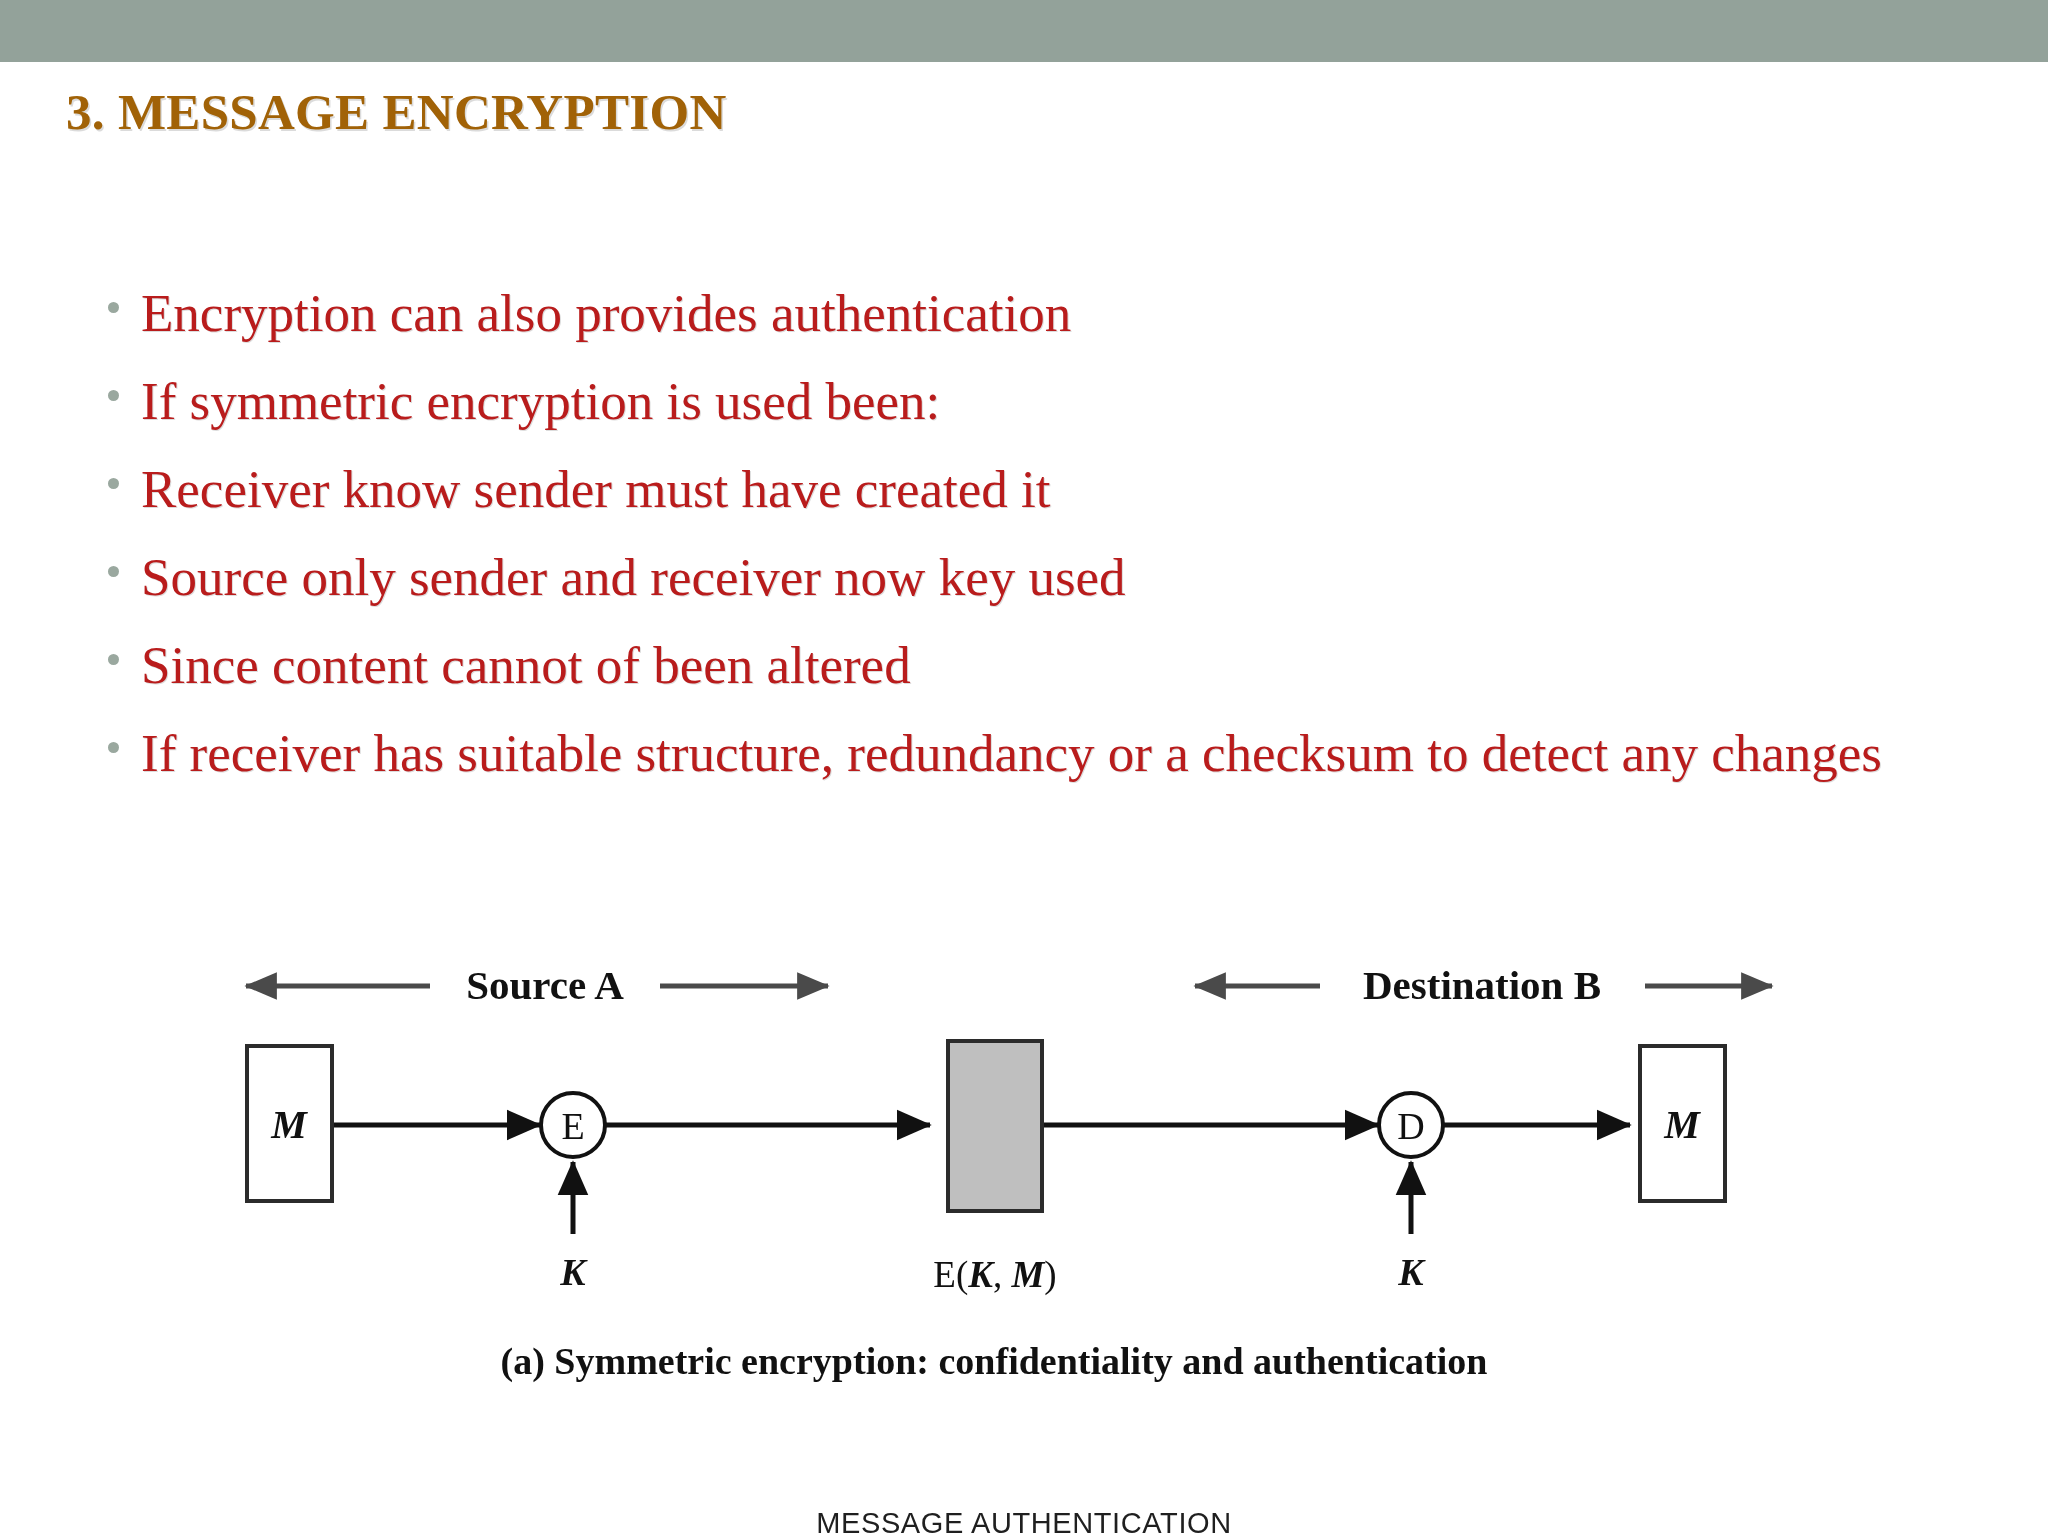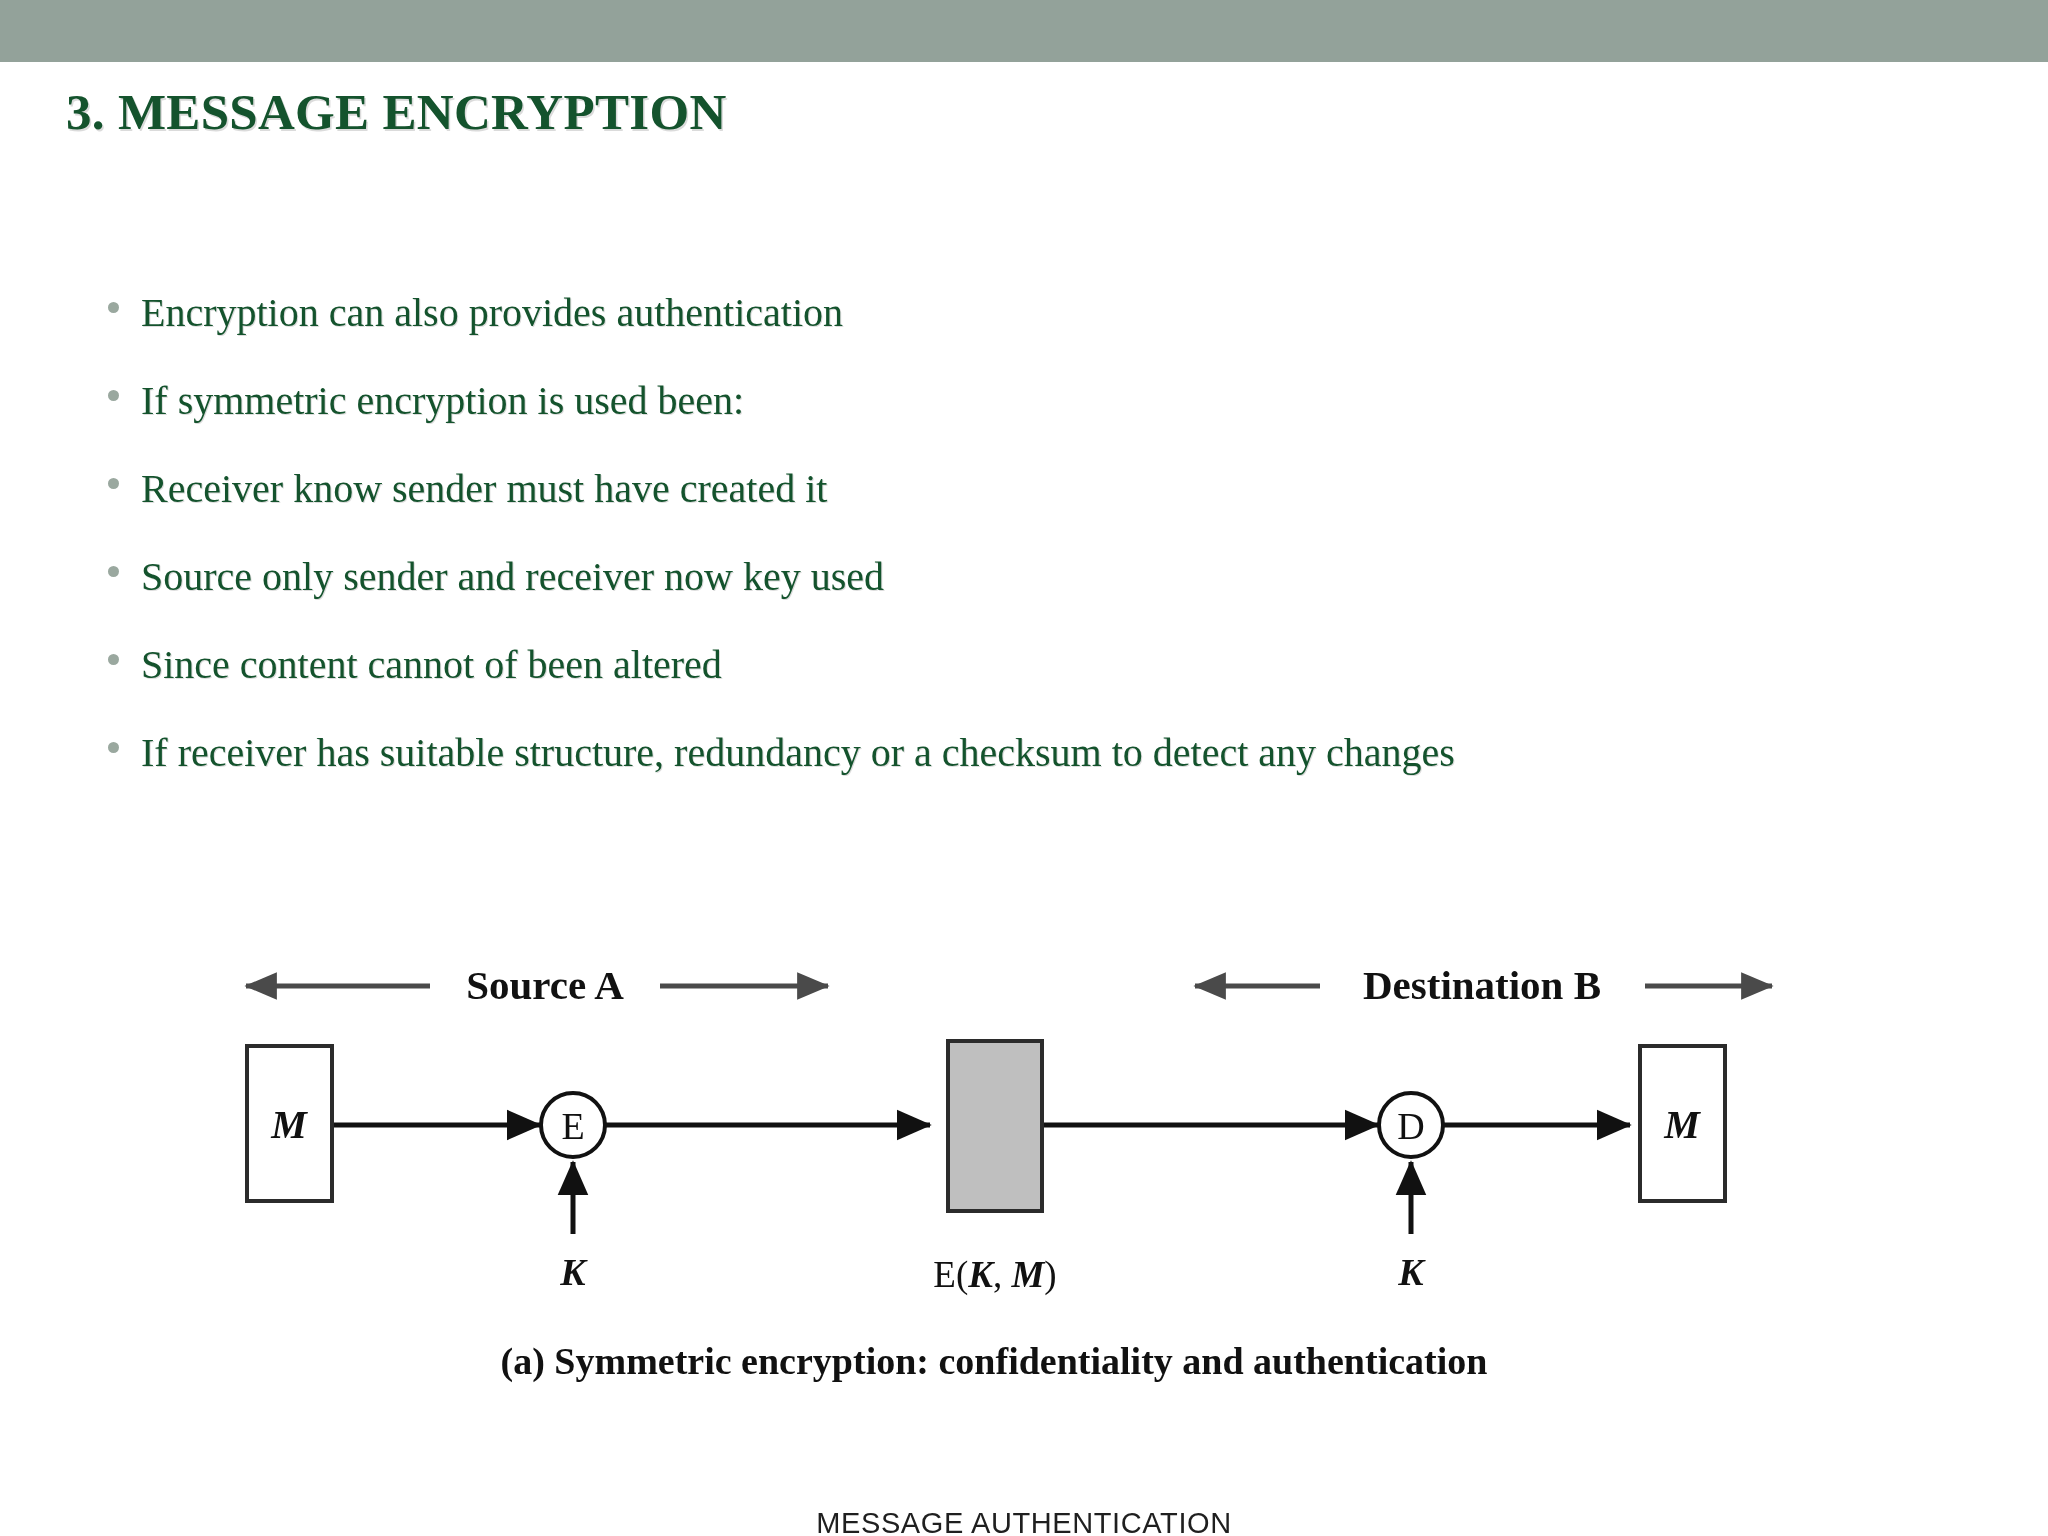--- a/index.html
+++ b/index.html
@@ -33,21 +33,21 @@
   }
 
   
   #title-block {
     position: absolute;
     left: 66px;
     top: 13px;
     width: 1800px;
   }
   .slide-title {
-    color: #14532d;
+    color: #a16207;
     font-family: "Liberation Serif", serif;
     font-weight: bold;
     font-size: 51px;
     letter-spacing: 0.3px;
     line-height: 74px;
     white-space: nowrap;
     text-shadow: 1.5px 1.5px 0 rgba(190,190,190,0.55);
   }
 
   
@@ -67,23 +67,23 @@
     width: 11px;
     height: 11px;
     border-radius: 50%;
     background: #9aa89f;
     margin-top: 22px;
     margin-right: 22px;
   }
   .bullet-text {
     flex: 1 1 auto;
     font-family: "Liberation Serif", serif;
-    font-size: 40px;
+    font-size: 53px;
     line-height: 66px;
-    color: #14532d;
+    color: #b91c1c;
     text-shadow: 1px 1px 0 rgba(185,185,185,0.5);
     max-width: 1810px;
   }
 
   
   #figure {
     position: absolute;
     left: 0;
     top: 900px;
     width: 1664px;

